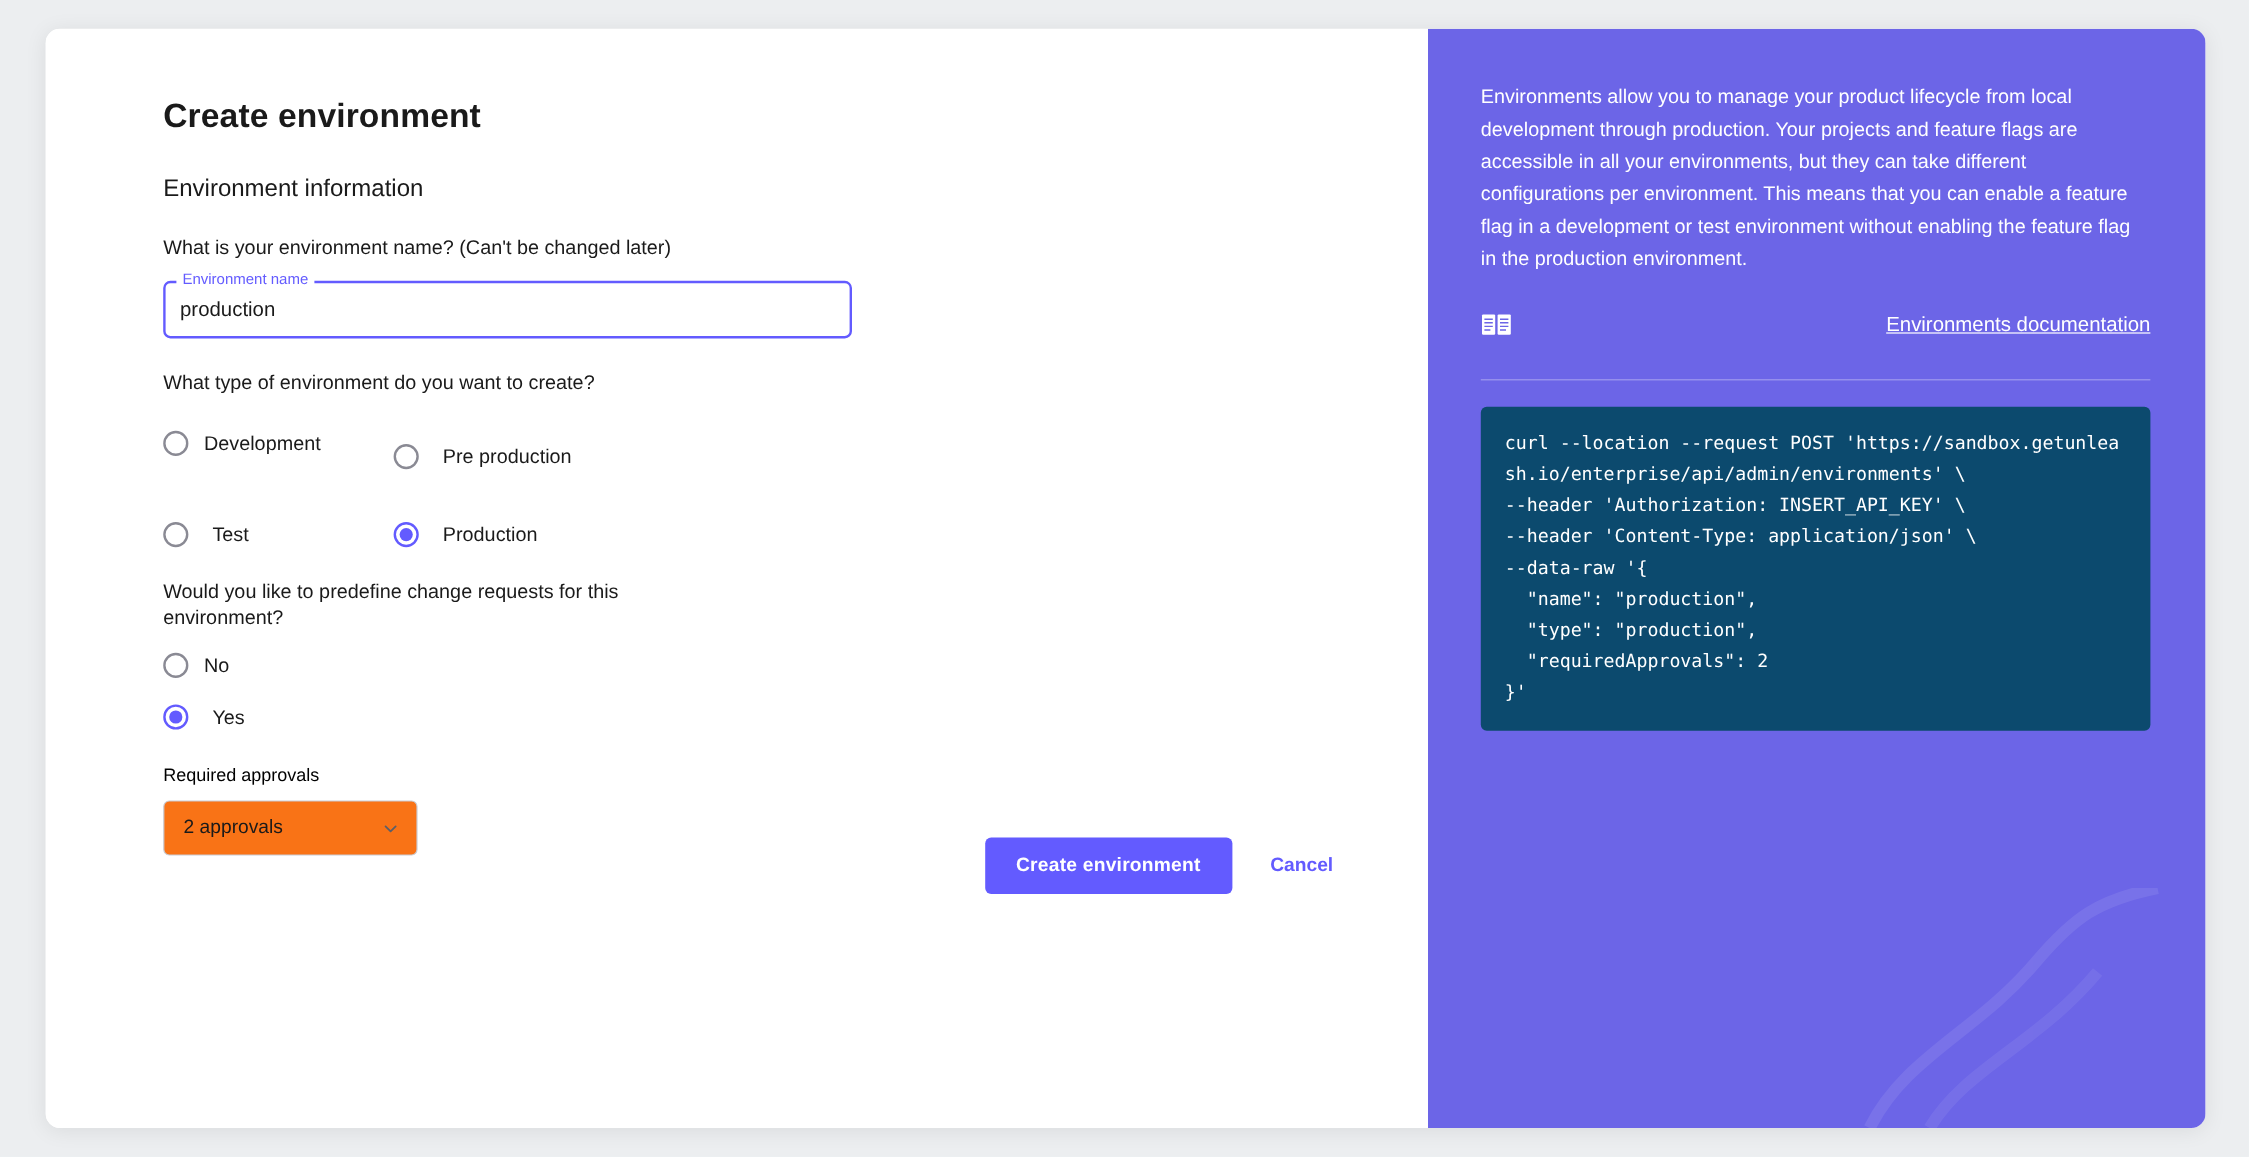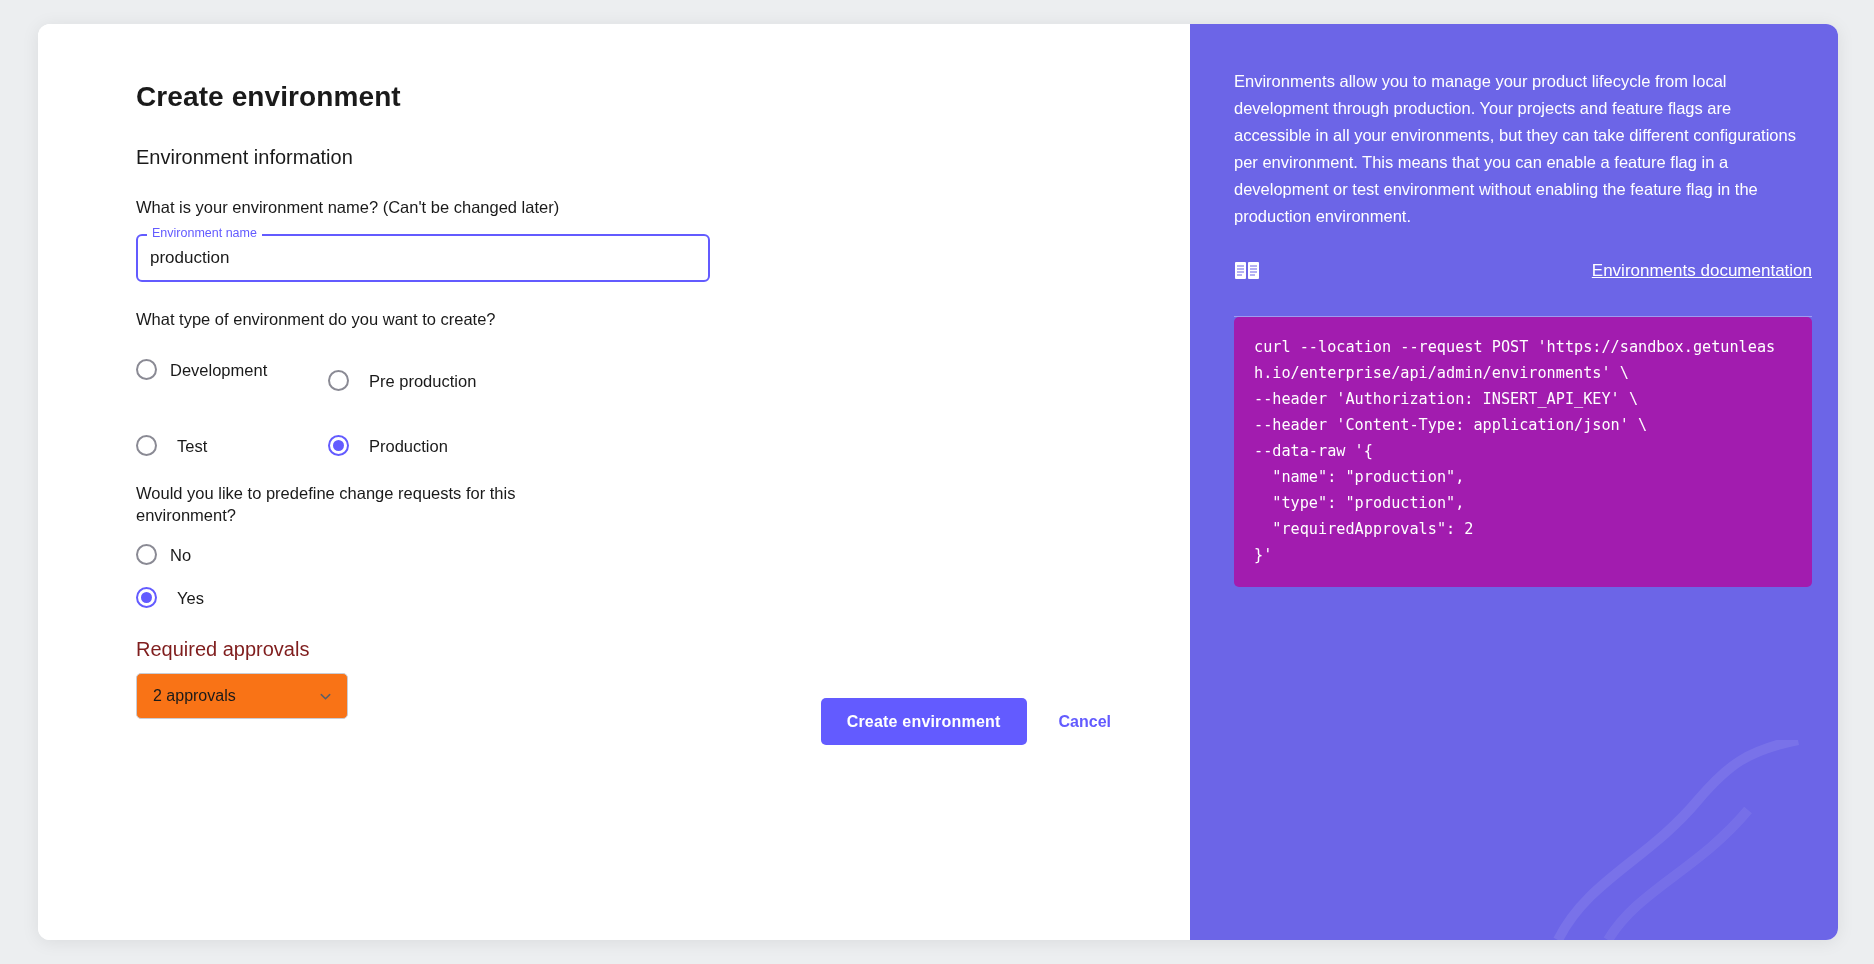--- a/index.html
+++ b/index.html
@@ -136,22 +136,22 @@
     height: 11px;
     border-radius: 50%;
     background: #635bff;
   }
   .radio-label {
     font-size: 16.5px;
     color: #1a1a1a;
     line-height: 20px;
   }
   .sub-label {
-    font-size: 20px;
-    color: #7f1d1d;
+    font-size: 15px;
+    color: #000000;
     margin-top: 30px;
   }
   
   .select-box {
     margin-top: 12px;
     width: 212px;
     height: 46px;
     border: 1px solid #c9ccd4;
     border-radius: 5px;
     box-sizing: border-box;
@@ -207,21 +207,21 @@
     cursor: pointer;
     padding: 8px 4px;
   }
   
   .side-panel {
     width: 648px;
     height: 100%;
     background: #6c65e7;
     color: #ffffff;
     box-sizing: border-box;
-    padding: 44px 26px 0 44px;
+    padding: 44px 46px 0 44px;
     position: relative;
   }
   .side-text {
     font-size: 16.5px;
     line-height: 27px;
     color: #ffffff;
     margin: 0;
   }
   .doc-link-row {
     display: flex;
@@ -247,21 +247,22 @@
     align-items: center;
     justify-content: space-between;
     margin-top: 20px;
   }
   .api-title {
     font-size: 17px;
     font-weight: 700;
   }
   .copy-icon { width: 26px; height: 28px; display: block; cursor: pointer; }
   .code-box {
-    background: #a21caf;
+    margin-top: 22px;
+    background: #0c4a6e;
     border-radius: 5px;
     padding: 17px 20px 19px 20px;
     font-family: "DejaVu Sans Mono", monospace;
     font-size: 15.2px;
     line-height: 26px;
     color: #ffffff;
     white-space: pre-wrap;
     word-break: break-all;
   }
   

